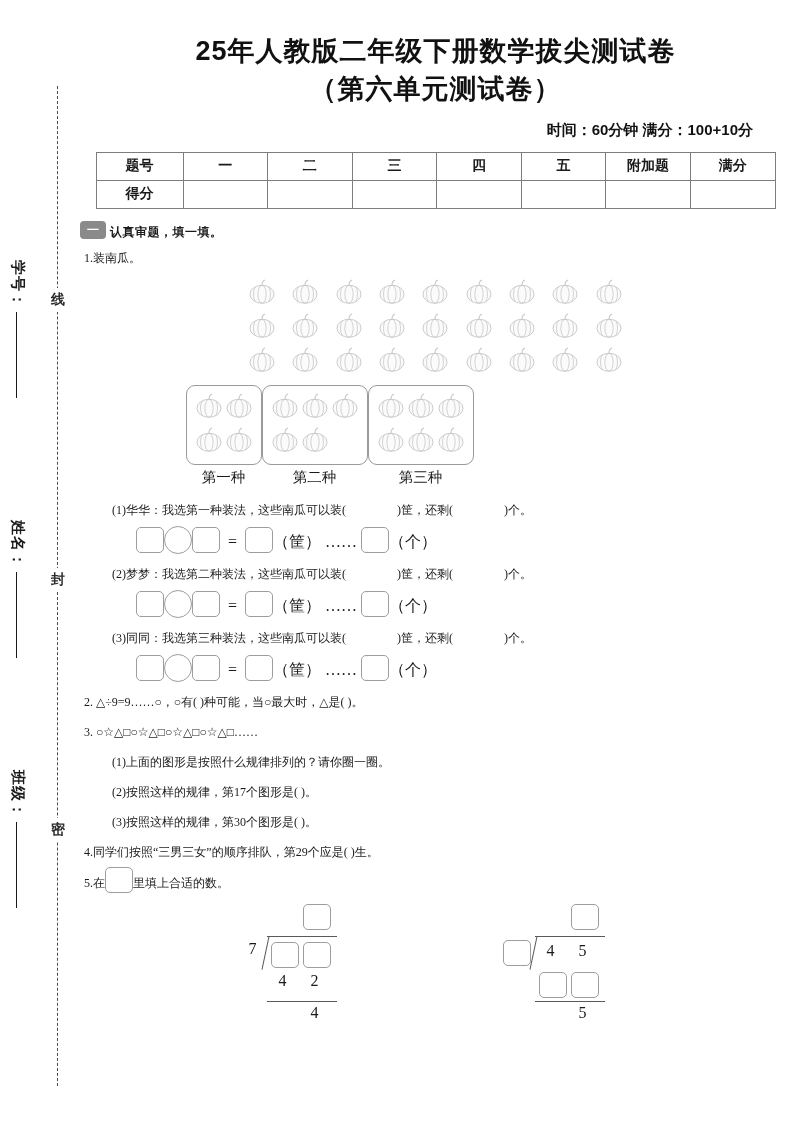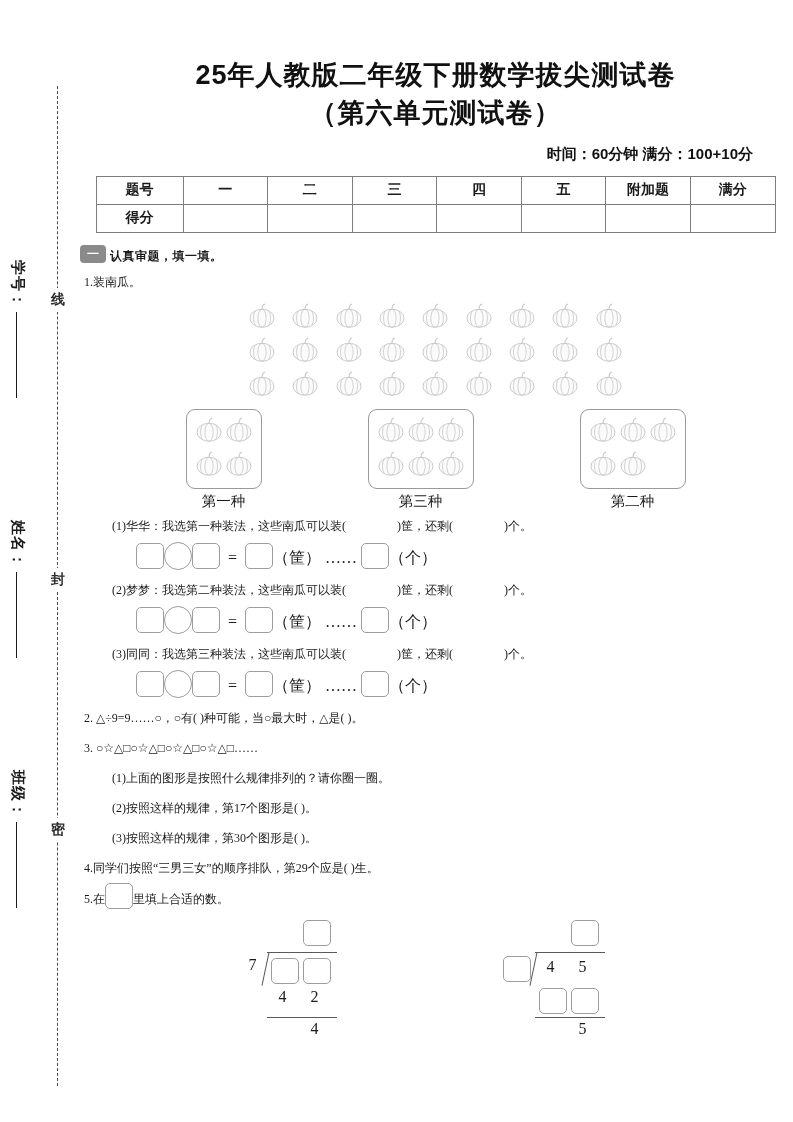--- a/index.html
+++ b/index.html
@@ -66,21 +66,21 @@
   .vl2 { top: 520px; }
   .vl3 { top: 770px; }
 
   
   .sheet {
     position: absolute;
     left: 78px; top: 0;
     width: 715px; height: 1122px;
   }
 
-  .title-block { padding-top: 32px; text-align: center; margin-top: 24px; }
+  .title-block { padding-top: 32px; text-align: center; }
   .title-line {
     font-size: 27px;
     font-weight: bold;
     letter-spacing: 1px;
     line-height: 1.42;
     color: #111;
     font-family: "Liberation Sans", "DejaVu Sans", sans-serif;
   }
   .meta-line {
     margin-top: 12px;
@@ -144,24 +144,24 @@
   
   .pump-grid {
     margin: 4px auto 0 auto;
     width: 390px;
     display: grid;
     grid-template-columns: repeat(9, 1fr);
     row-gap: 0px;
     justify-items: center;
   }
   .basket-row {
-    margin: 6px auto 0 auto;
+    margin: 6px auto 8px auto;
     width: 500px;
     display: flex;
-    justify-content: space-between;
+    justify-content: flex-start;
   }
   .basket {
     border: 1.2px solid #9a9a9a;
     border-radius: 9px;
     padding: 5px 7px;
     display: grid;
     grid-template-columns: repeat(var(--cols), 1fr);
     justify-items: center;
     align-items: center;
   }
@@ -541,29 +541,22 @@
               <path d="M11 13.5 C8 17 8 29 11 32.5" fill="none" stroke="#c8c8c8" stroke-width="1.1"></path>
               <path d="M29 13.5 C32 17 32 29 29 32.5" fill="none" stroke="#c8c8c8" stroke-width="1.1"></path>
             </svg></div>
           <div><svg width="30" height="30" viewBox="0 0 40 40">
               <path d="M20 11 C20 7 21 5 24 4" fill="none" stroke="#c8c8c8" stroke-width="1.4"></path>
               <ellipse cx="20" cy="23" rx="16" ry="12" fill="#fbfbfb" stroke="#c8c8c8" stroke-width="1.3"></ellipse>
               <ellipse cx="20" cy="23" rx="5.5" ry="12" fill="none" stroke="#c8c8c8" stroke-width="1.1"></ellipse>
               <path d="M11 13.5 C8 17 8 29 11 32.5" fill="none" stroke="#c8c8c8" stroke-width="1.1"></path>
               <path d="M29 13.5 C32 17 32 29 29 32.5" fill="none" stroke="#c8c8c8" stroke-width="1.1"></path>
             </svg></div>
-          <div><svg width="30" height="30" viewBox="0 0 40 40">
-              <path d="M20 11 C20 7 21 5 24 4" fill="none" stroke="#c8c8c8" stroke-width="1.4"></path>
-              <ellipse cx="20" cy="23" rx="16" ry="12" fill="#fbfbfb" stroke="#c8c8c8" stroke-width="1.3"></ellipse>
-              <ellipse cx="20" cy="23" rx="5.5" ry="12" fill="none" stroke="#c8c8c8" stroke-width="1.1"></ellipse>
-              <path d="M11 13.5 C8 17 8 29 11 32.5" fill="none" stroke="#c8c8c8" stroke-width="1.1"></path>
-              <path d="M29 13.5 C32 17 32 29 29 32.5" fill="none" stroke="#c8c8c8" stroke-width="1.1"></path>
-            </svg></div>
         </div>
-        <div class="basket-label">第三种</div>
+        <div class="basket-label">第二种</div>
       </div>
       <div class="basket-wrap">
         <div class="basket" style="--cols: 3;">
           <div><svg width="30" height="30" viewBox="0 0 40 40">
               <path d="M20 11 C20 7 21 5 24 4" fill="none" stroke="#c8c8c8" stroke-width="1.4"></path>
               <ellipse cx="20" cy="23" rx="16" ry="12" fill="#fbfbfb" stroke="#c8c8c8" stroke-width="1.3"></ellipse>
               <ellipse cx="20" cy="23" rx="5.5" ry="12" fill="none" stroke="#c8c8c8" stroke-width="1.1"></ellipse>
               <path d="M11 13.5 C8 17 8 29 11 32.5" fill="none" stroke="#c8c8c8" stroke-width="1.1"></path>
               <path d="M29 13.5 C32 17 32 29 29 32.5" fill="none" stroke="#c8c8c8" stroke-width="1.1"></path>
             </svg></div>
@@ -588,22 +581,29 @@
               <path d="M11 13.5 C8 17 8 29 11 32.5" fill="none" stroke="#c8c8c8" stroke-width="1.1"></path>
               <path d="M29 13.5 C32 17 32 29 29 32.5" fill="none" stroke="#c8c8c8" stroke-width="1.1"></path>
             </svg></div>
           <div><svg width="30" height="30" viewBox="0 0 40 40">
               <path d="M20 11 C20 7 21 5 24 4" fill="none" stroke="#c8c8c8" stroke-width="1.4"></path>
               <ellipse cx="20" cy="23" rx="16" ry="12" fill="#fbfbfb" stroke="#c8c8c8" stroke-width="1.3"></ellipse>
               <ellipse cx="20" cy="23" rx="5.5" ry="12" fill="none" stroke="#c8c8c8" stroke-width="1.1"></ellipse>
               <path d="M11 13.5 C8 17 8 29 11 32.5" fill="none" stroke="#c8c8c8" stroke-width="1.1"></path>
               <path d="M29 13.5 C32 17 32 29 29 32.5" fill="none" stroke="#c8c8c8" stroke-width="1.1"></path>
             </svg></div>
+          <div><svg width="30" height="30" viewBox="0 0 40 40">
+              <path d="M20 11 C20 7 21 5 24 4" fill="none" stroke="#c8c8c8" stroke-width="1.4"></path>
+              <ellipse cx="20" cy="23" rx="16" ry="12" fill="#fbfbfb" stroke="#c8c8c8" stroke-width="1.3"></ellipse>
+              <ellipse cx="20" cy="23" rx="5.5" ry="12" fill="none" stroke="#c8c8c8" stroke-width="1.1"></ellipse>
+              <path d="M11 13.5 C8 17 8 29 11 32.5" fill="none" stroke="#c8c8c8" stroke-width="1.1"></path>
+              <path d="M29 13.5 C32 17 32 29 29 32.5" fill="none" stroke="#c8c8c8" stroke-width="1.1"></path>
+            </svg></div>
         </div>
-        <div class="basket-label">第二种</div>
+        <div class="basket-label">第三种</div>
       </div>
     </div>
 
   <div class="q q-indent">
     <span>(1)华华：我选第一种装法，这些南瓜可以装(</span>
     <span style="display:inline-block;width:48px"></span><span>)筐，还剩(</span>
     <span style="display:inline-block;width:48px"></span><span>)个。</span>
   </div>
   <div class="eqrow">
     <span class="bx"></span><span class="cir"></span><span class="bx"></span>

